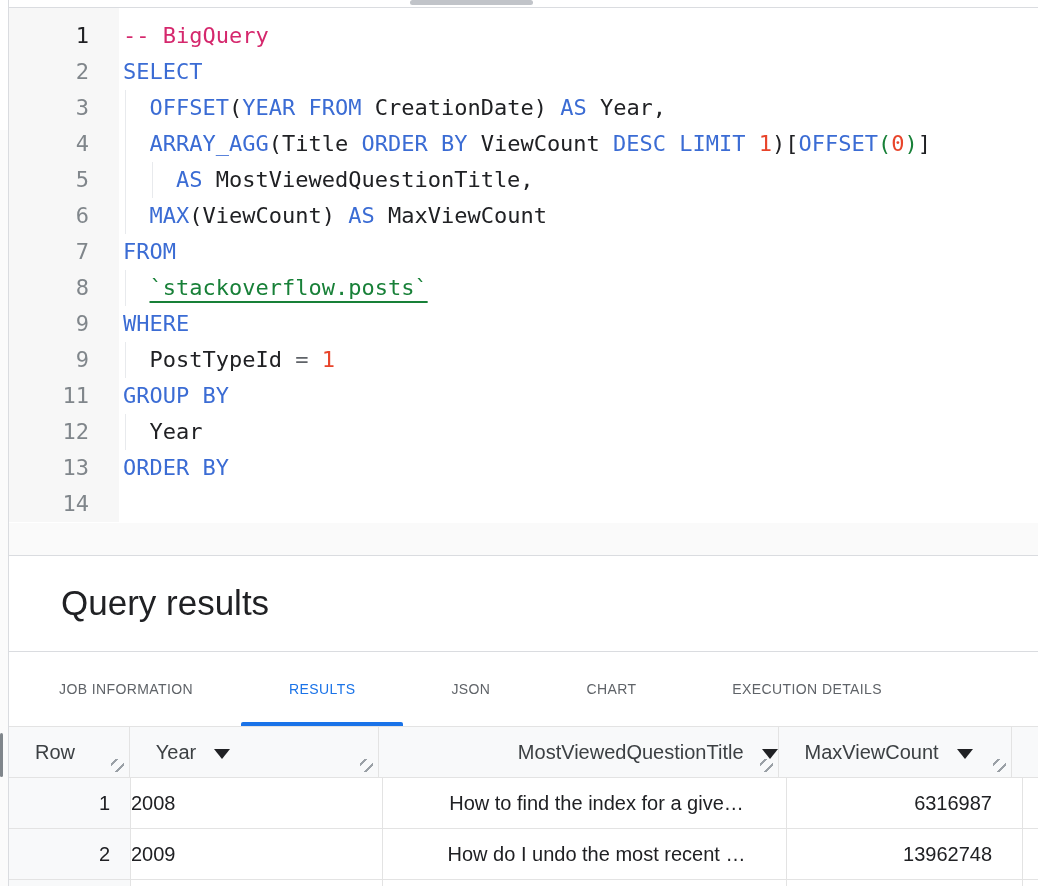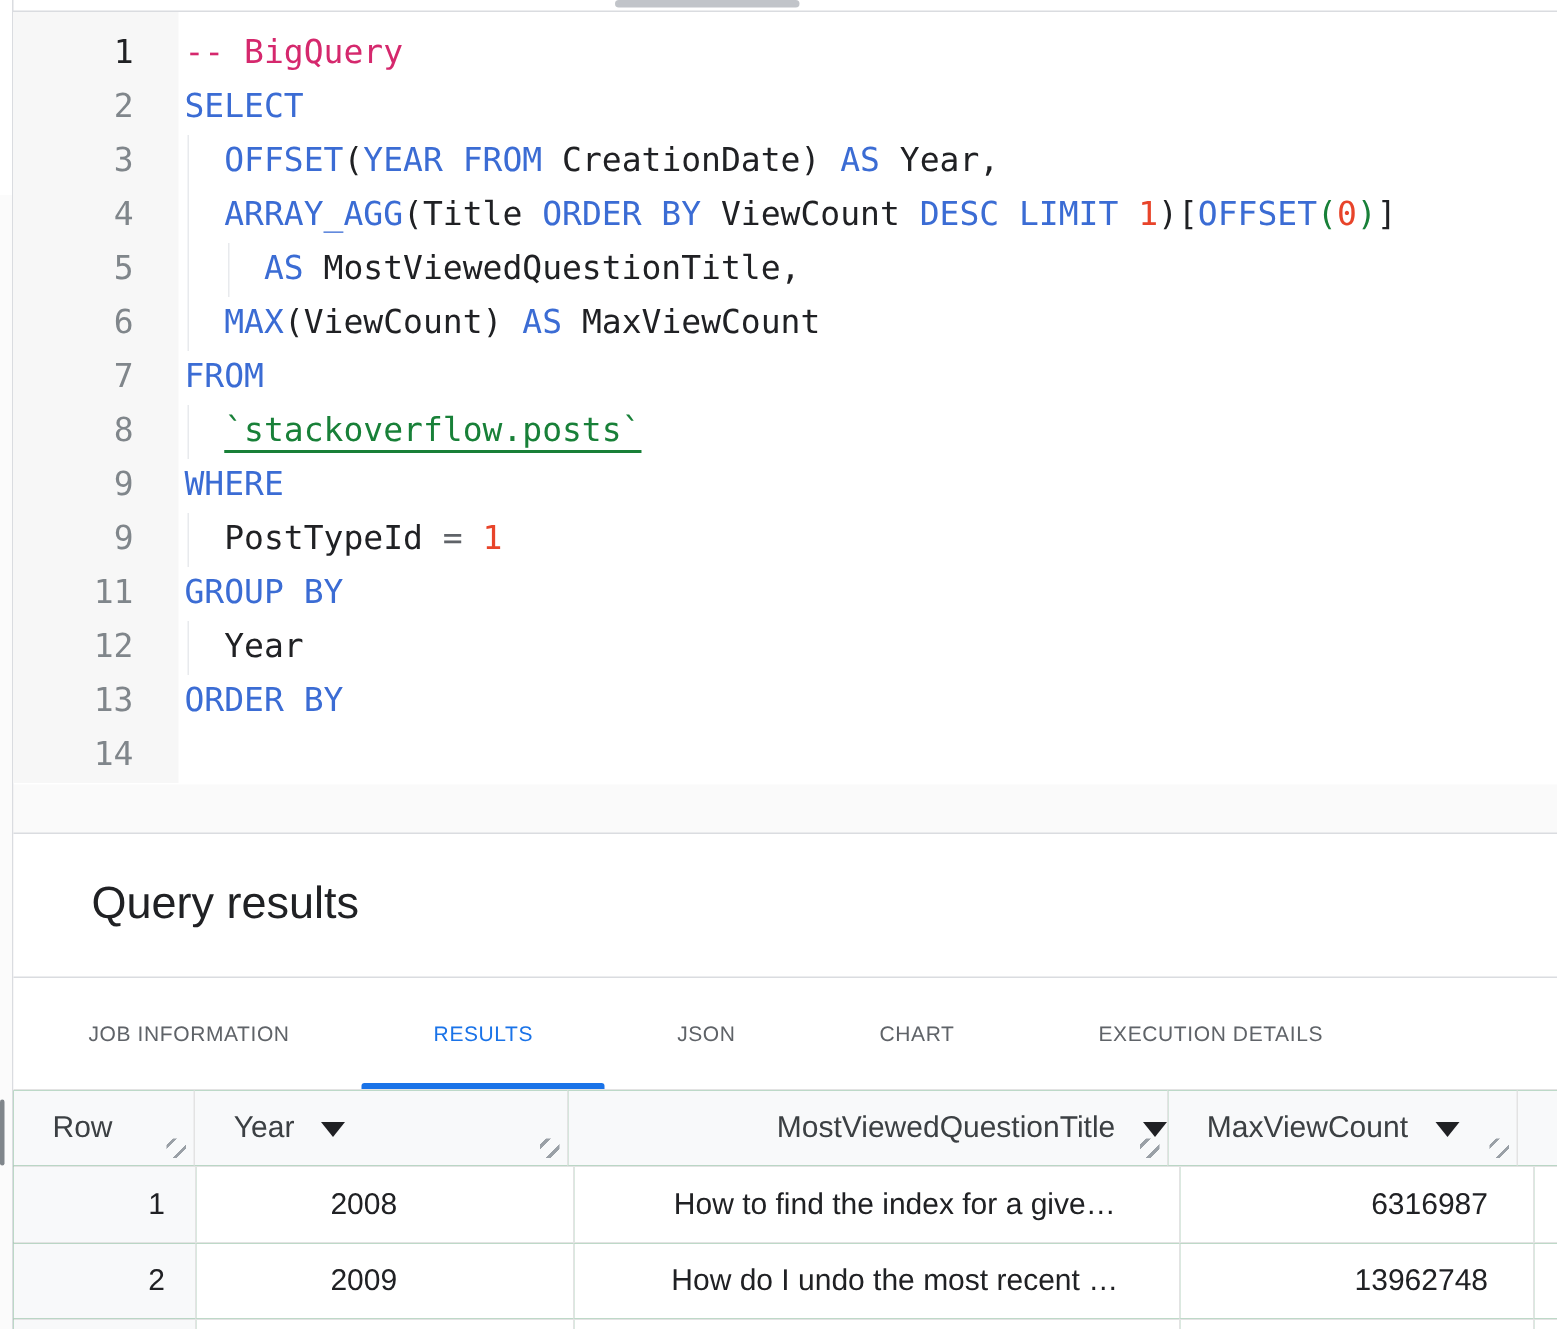--- a/index.html
+++ b/index.html
@@ -35,44 +35,44 @@
   .num{color:var(--c-number);}
   .grn{color:var(--c-green);}
   .op{color:var(--c-operator);}
   .ref{color:var(--c-green);text-decoration:underline;
     text-decoration-color:var(--c-green);text-decoration-thickness:2px;text-underline-offset:6px;}
   .editor-strip{position:absolute;left:9px;top:523px;right:0;height:32px;
     background:var(--c-editor-strip);border-bottom:1px solid var(--c-border);}
   
   .qr-head{position:absolute;left:9px;top:556px;right:0;height:95px;background:#fff;
     border-bottom:1px solid var(--c-border);}
-  .qr-title{position:absolute;left:52px;top:26px;margin:0;font-size:30px;font-weight:400;
+  .qr-title{position:absolute;left:52px;top:26px;margin:0;font-size:35px;font-weight:400;
     color:var(--c-title-text);line-height:42px;}
   
   .tabs{position:absolute;left:9px;top:652px;right:0;height:74px;background:#fff;
     border-bottom:1px solid var(--c-grid);display:flex;align-items:stretch;padding-left:2px;}
   .tab{display:flex;align-items:center;padding:0 48px;position:relative;cursor:pointer;
     font-size:14px;font-weight:500;letter-spacing:0.4px;color:var(--c-tab-inactive);white-space:nowrap;}
   .tab.active{color:var(--c-accent);}
   .tab.active::after{content:'';position:absolute;left:0;right:0;bottom:0;height:4px;
     background:var(--c-accent);border-radius:2px 2px 0 0;}
   
-  .table{position:absolute;left:9px;top:727px;right:0;bottom:0;background:#15803d;}
+  .table{position:absolute;left:9px;top:727px;right:0;bottom:0;background:#5eead4;}
   .tr{display:flex;}
   .th,.td{box-sizing:border-box;border-right:1px solid var(--c-grid);overflow:hidden;
     white-space:nowrap;position:relative;height:50px;line-height:50px;font-size:20px;}
   .thead{border-bottom:1px solid var(--c-grid);}
   .rrow{border-bottom:1px solid var(--c-grid);}
   .th{background:var(--c-header-bg);color:var(--c-header-text);font-weight:500;
     padding-left:26px;cursor:pointer;}
   .td{background:#fff;color:var(--c-plain);}
   .c0{width:122px;} .c1{width:252px;} .c2{width:404px;text-align:right;} .c3{width:236px;}
   .c4{flex:1;border-right:none;}
   .td.c0{background:var(--c-header-bg);text-align:right;padding-right:20px;}
-  .td.c1{text-align:center;padding-right:28px;}
+  .td.c1{text-align:left;padding-right:28px;}
   .td.c2{text-align:center;padding-left:24px;}
   .td.c3{text-align:right;padding-right:30px;}
   .partial .th,.partial .td{height:6px;line-height:6px;border-bottom:none;}
   .menu-arrow{display:inline-block;width:0;height:0;margin-left:18px;vertical-align:middle;
     border-left:8px solid transparent;border-right:8px solid transparent;
     border-top:10px solid #202124;}
   .resize-handle{position:absolute;right:5px;bottom:5px;width:13px;height:13px;cursor:col-resize;
     background:repeating-linear-gradient(135deg,transparent 0 3px,#9AA0A6 3px 5px,transparent 5px 9px);}
 </style>
 </head>

